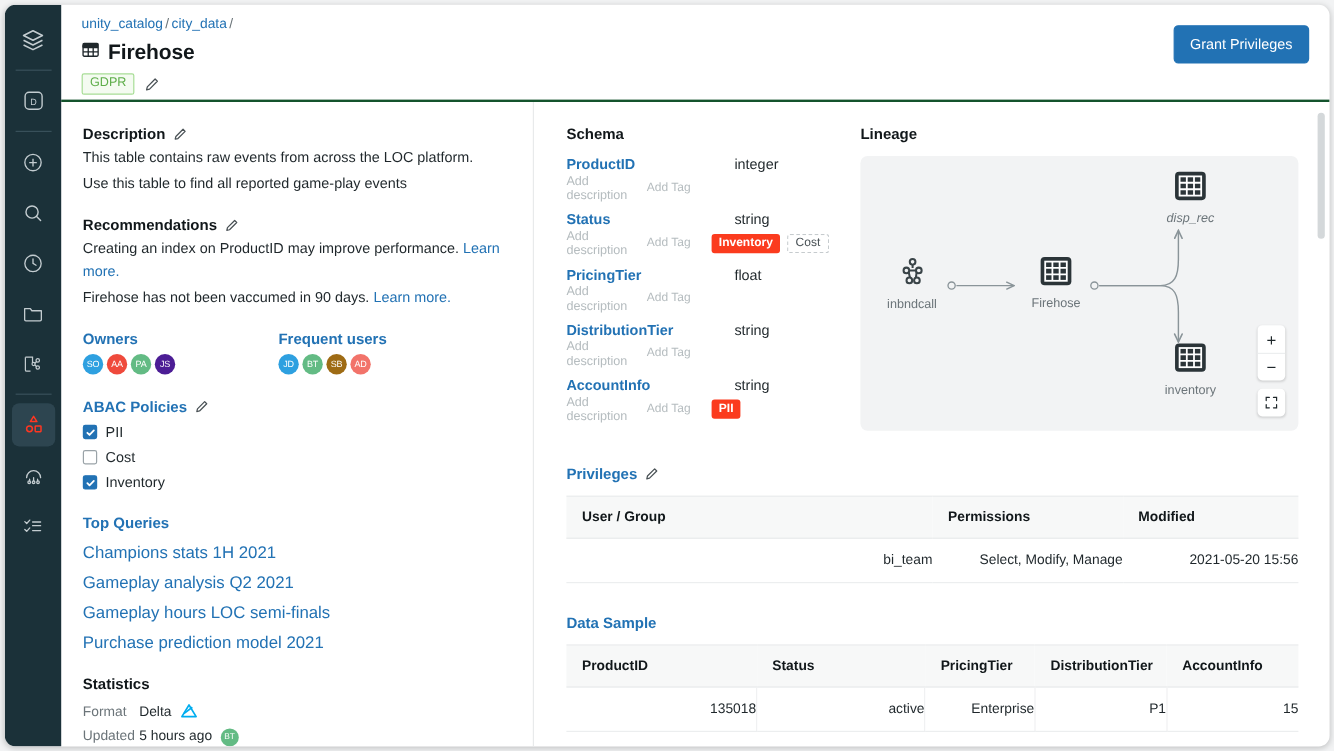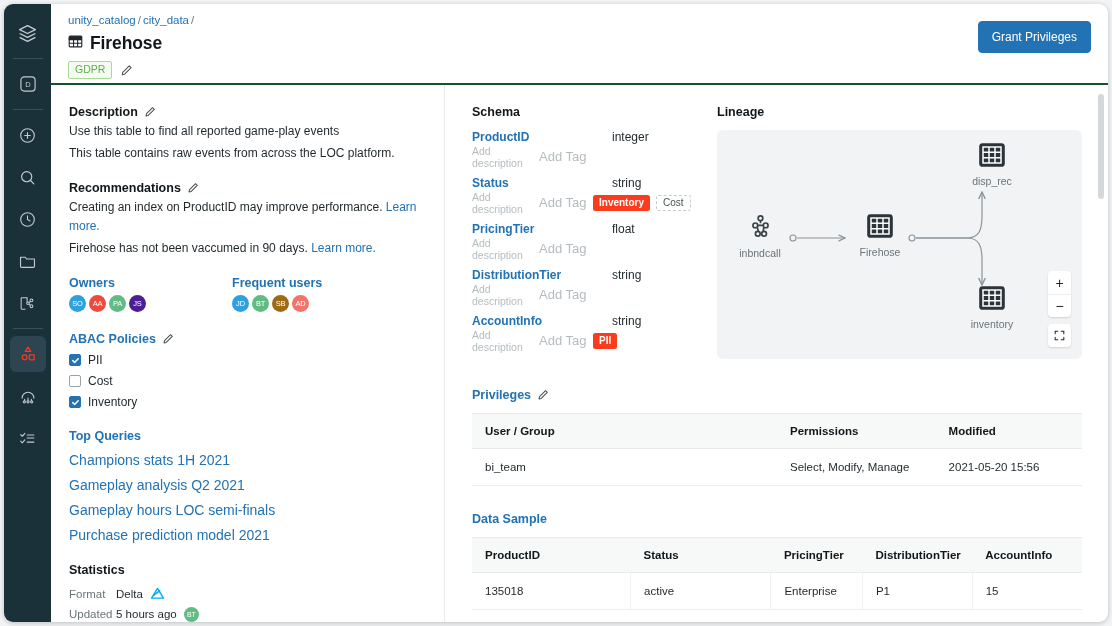--- a/index.html
+++ b/index.html
@@ -116,21 +116,21 @@
   
   .right-top { display: flex; gap: 0; }
   .schema-col { width: 245px; flex: 0 0 245px; }
   .lineage-col { flex: 1; min-width: 0; }
   .schema-field { margin-top: 11px; }
   .sf-line1 { display: flex; }
   .sf-name { width: 140px; font-size: 12px; font-weight: bold; color: #2272b4; cursor: pointer; }
   .sf-type { font-size: 12px; color: #1f272b; }
   .sf-line2 { display: flex; align-items: center; margin-top: 4px; height: 17px; }
   .sf-adddesc { width: 67px; font-size: 10.5px; color: #b5bcbf; cursor: pointer; }
-  .sf-addtag { width: 54px; font-size: 13px; color: #b5bcbf; cursor: pointer; }
+  .sf-addtag { width: 54px; font-size: 10px; color: #b5bcbf; cursor: pointer; }
   .pill {
     font-size: 10px; font-weight: bold; color: #fff; background: #fb3b1e;
     border-radius: 2.5px; padding: 2px 6px 3px 6px; line-height: 11px; cursor: pointer;
   }
   .pill-outline {
     font-size: 10px; color: #4a5256; background: #fff;
     border: 1px dashed #c6cbce; border-radius: 2.5px;
     padding: 1px 6px 2px 6px; line-height: 11px; margin-left: 6px; cursor: pointer;
   }
 
@@ -160,21 +160,21 @@
 
   
   .tbl { width: 100%; border-collapse: collapse; margin-top: 11px; }
   .tbl th {
     background: #f7f8f8; text-align: left;
     font-size: 11.5px; font-weight: bold; color: #11171a;
     padding: 11px 0 11px 13px; border-bottom: 1px solid #e8eaeb; border-top: 1px solid #e8eaeb;
   }
   .tbl td {
     font-size: 11.5px; color: #1f272b;
-    padding: 12px 0 12px 13px; border-bottom: 1px solid #eceeef;
+    padding: 12px 0 12px 13px; border-bottom: 1px solid #eceeef; text-align: right;
   }
   .tbl.sample td { border-right: 1px solid #f0f1f2; }
   .tbl.sample td:last-child { border-right: none; }
 
   
   .scrollbar {
     position: absolute; right: 4px; top: 9px; width: 6px; height: 105px;
     background: #d4d8da; border-radius: 3px; cursor: pointer;
   }
 </style>
@@ -292,22 +292,22 @@
       <div class="left-pane">
 
         <div class="sec-head">
           <span>Description</span>
           <span class="pencil">
             <svg width="12" height="12" viewBox="0 0 16 16" fill="none" stroke="#4a5256" stroke-width="1.4" stroke-linejoin="round">
                 <path d="M11.4 2.3l2.3 2.3-8 8-3 .7.7-3z"></path>
               </svg>
           </span>
         </div>
+        <div class="para">This table contains raw events from across the LOC platform.</div>
         <div class="para">Use this table to find all reported game-play events</div>
-        <div class="para">This table contains raw events from across the LOC platform.</div>
 
         <div class="sec-head mt18">
           <span>Recommendations</span>
           <span class="pencil">
             <svg width="12" height="12" viewBox="0 0 16 16" fill="none" stroke="#4a5256" stroke-width="1.4" stroke-linejoin="round">
                 <path d="M11.4 2.3l2.3 2.3-8 8-3 .7.7-3z"></path>
               </svg>
           </span>
         </div>
         <div class="para">
@@ -508,21 +508,21 @@
                 <span>
                   <svg width="28" height="26" viewBox="0 0 28 26" fill="none">
                     <rect x="1.2" y="1.2" width="25.6" height="23.6" rx="3.4" fill="#2b3438"></rect>
                     <rect x="5" y="5" width="18" height="16" fill="none" stroke="#fff" stroke-width="1.5"></rect>
                     <path d="M5 10.3h18M5 15.7h18M11 5v16M17 5v16" stroke="#fff" stroke-width="1.5"></path>
                   </svg>
                 </span>
                 <div class="ln-label">Firehose</div>
               </div>
 
-              <div class="ln-node" style="left:232px;top:12px;">
+              <div class="ln-node" style="left:232px;top:12px;font-style:italic;">
                 <span>
                   <svg width="28" height="26" viewBox="0 0 28 26" fill="none">
                     <rect x="1.2" y="1.2" width="25.6" height="23.6" rx="3.4" fill="#2b3438"></rect>
                     <rect x="5" y="5" width="18" height="16" fill="none" stroke="#fff" stroke-width="1.5"></rect>
                     <path d="M5 10.3h18M5 15.7h18M11 5v16M17 5v16" stroke="#fff" stroke-width="1.5"></path>
                   </svg>
                 </span>
                 <div class="ln-label">disp_rec</div>
               </div>
 

